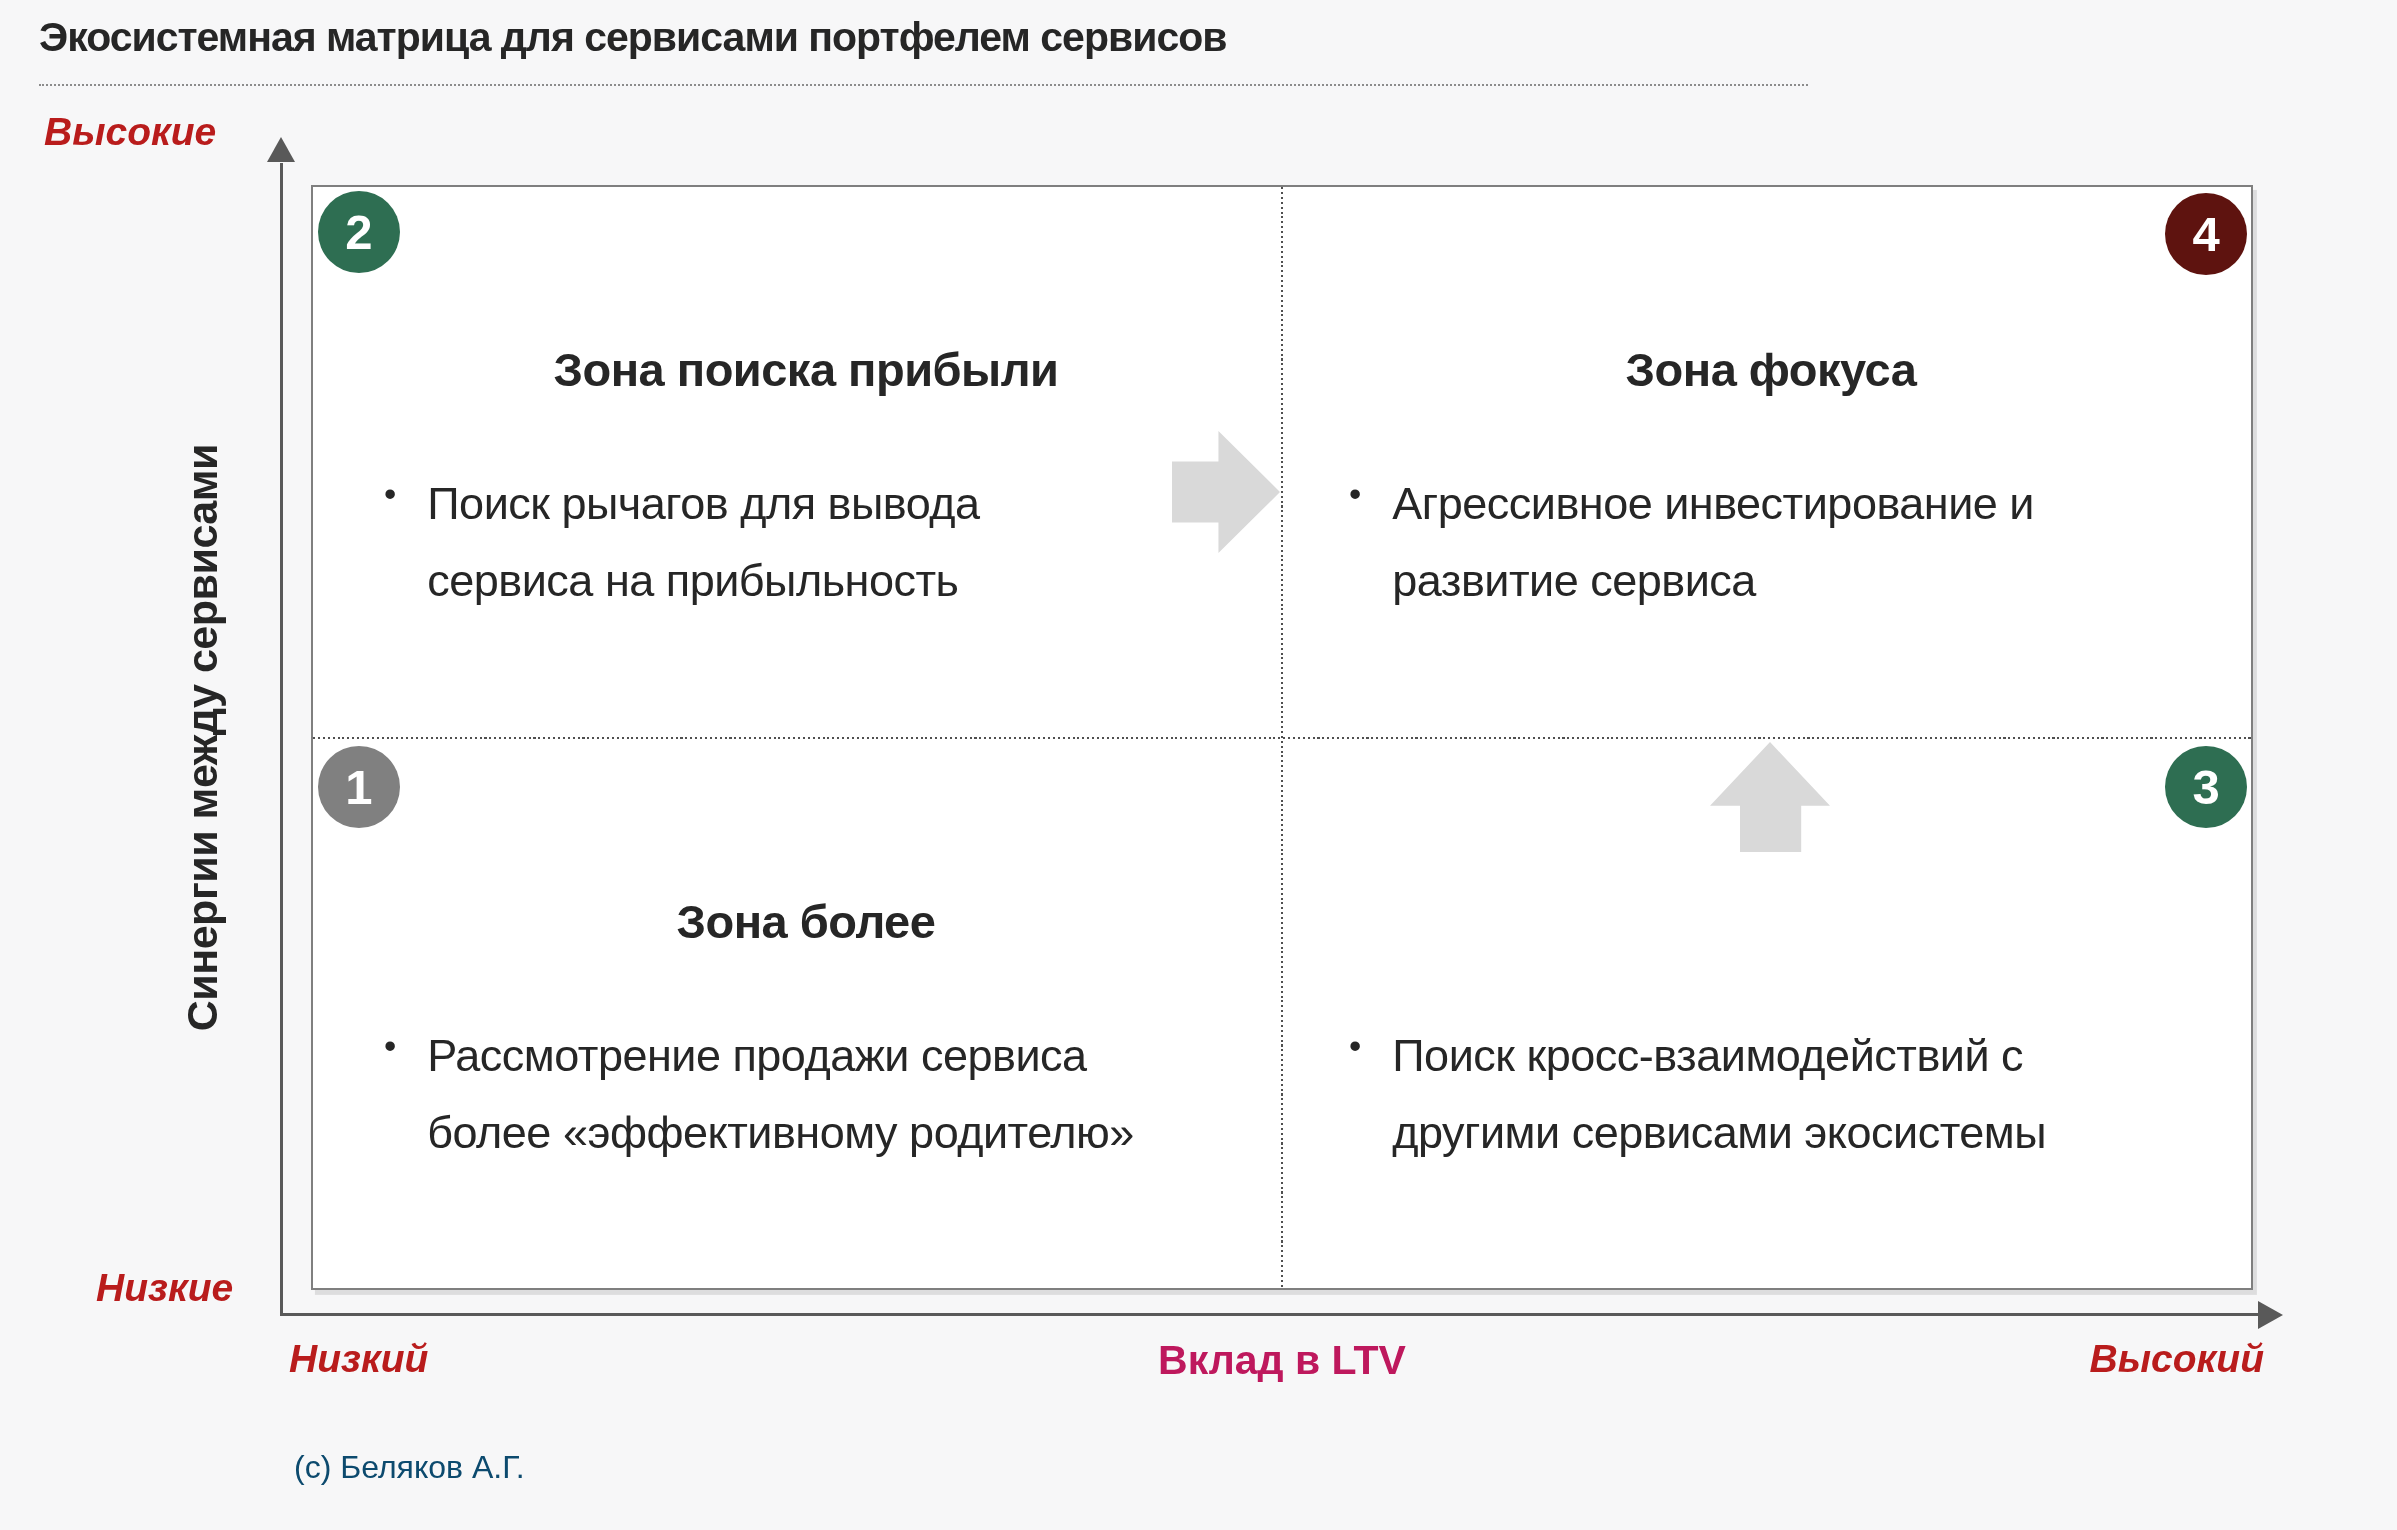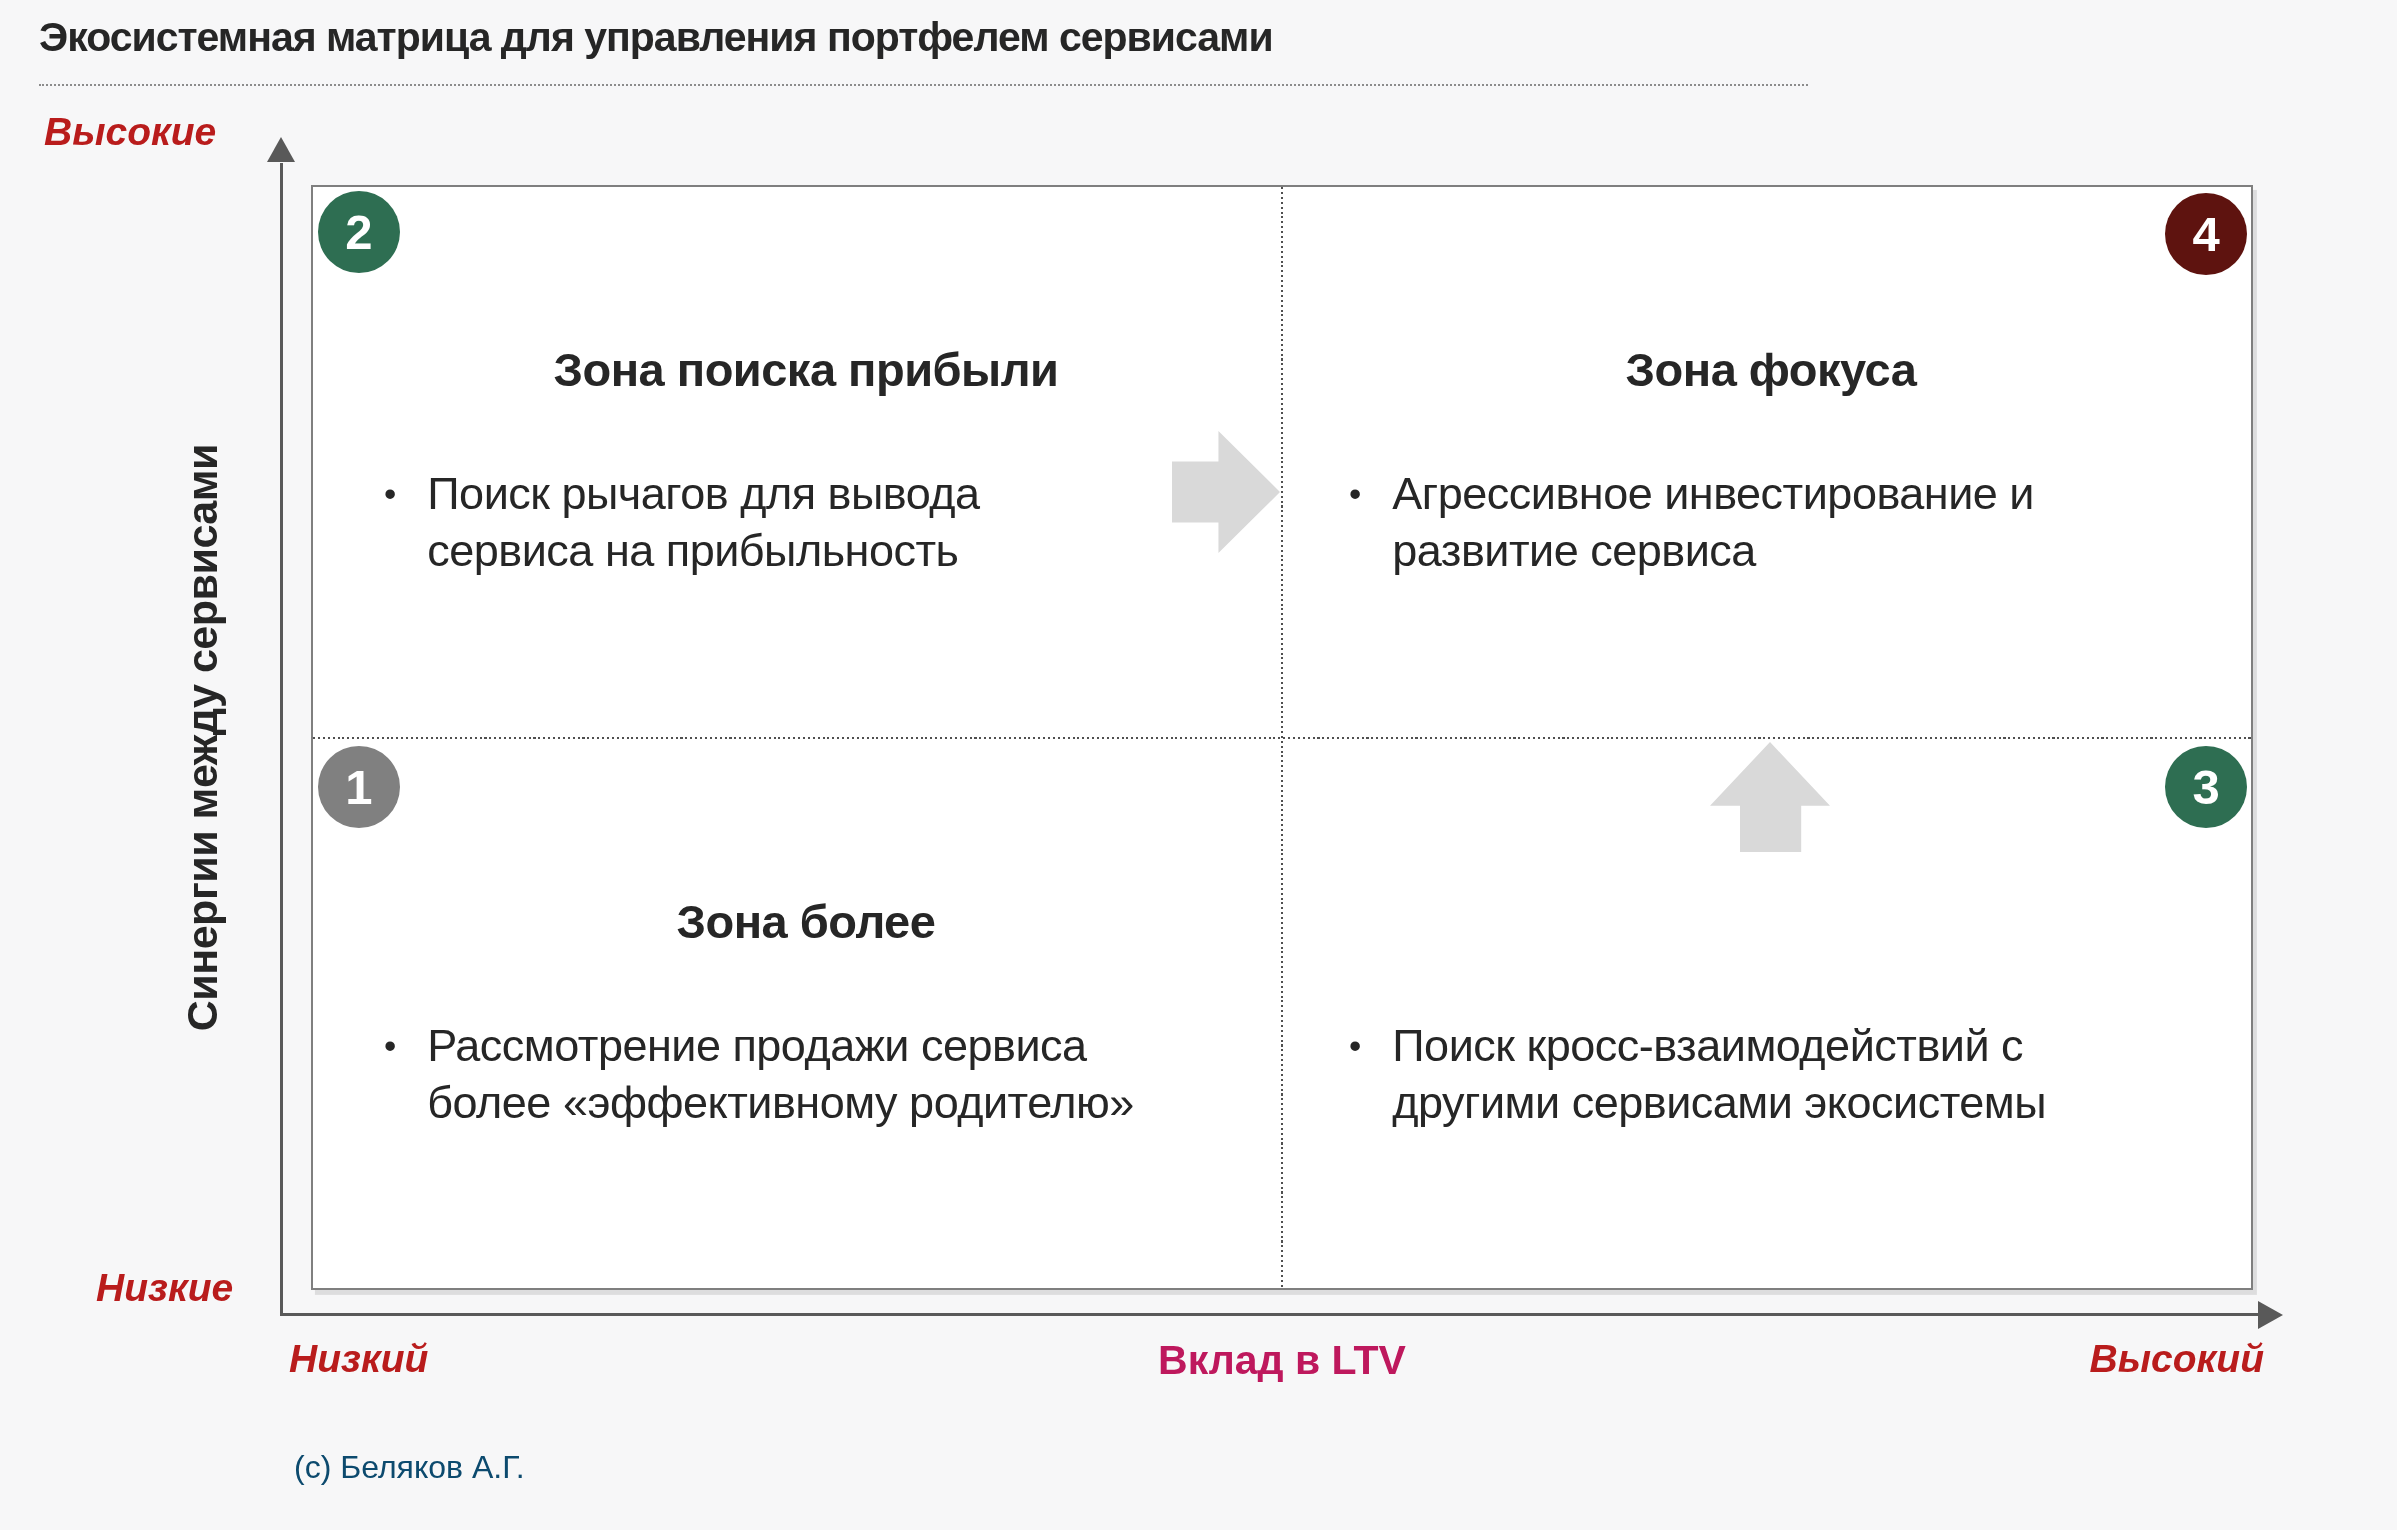--- a/index.html
+++ b/index.html
@@ -31,21 +31,21 @@
   .quad-tl{left:0;top:0;}
   .quad-tr{left:965px;top:0;}
   .quad-bl{left:0;top:552px;}
   .quad-br{left:965px;top:552px;}
   .q-heading{
     position:absolute;top:155px;left:0;width:100%;text-align:center;
     font-size:47px;font-weight:700;letter-spacing:-0.5px;color:#262626;
   }
   .q-bullet{position:absolute;top:278px;left:71px;display:flex;gap:31px;}
   .q-dot{font-size:35px;line-height:57px;color:#262626;}
-  .q-text{font-size:45px;line-height:57px;letter-spacing:-0.5px;color:#262626;}
+  .q-text{font-size:45px;line-height:77px;letter-spacing:-0.5px;color:#262626;}
   .w-tl{max-width:647px;}
   .w-tr{max-width:765px;}
   .w-bl{max-width:745px;}
   .w-br{max-width:745px;}
   
   .badge{
     position:absolute;width:82px;height:82px;border-radius:50%;
     display:flex;align-items:center;justify-content:center;
     color:#ffffff;font-size:49px;font-weight:700;
   }
@@ -94,21 +94,21 @@
     font-size:41px;font-weight:700;color:#be185d;
   }
   
   .copyright{position:absolute;left:294px;top:1449px;font-size:32px;color:#0c4a6e;}
 </style>
 </head>
 <body>
 
 <div class="canvas">
 
-  <div class="slide-title">Экосистемная матрица для управления портфелем сервисами</div>
+  <div class="slide-title">Экосистемная матрица для сервисами портфелем сервисов</div>
 
   <div class="axis-y-line"></div>
   <div class="axis-y-head"></div>
   <div class="axis-end lbl-y-high">Высокие</div>
   <div class="axis-end lbl-y-low">Низкие</div>
   <div class="ylabel-wrap">
     <span class="ylabel-text">Синергии между сервисами</span>
   </div>
 
   <div class="axis-x-line"></div>

